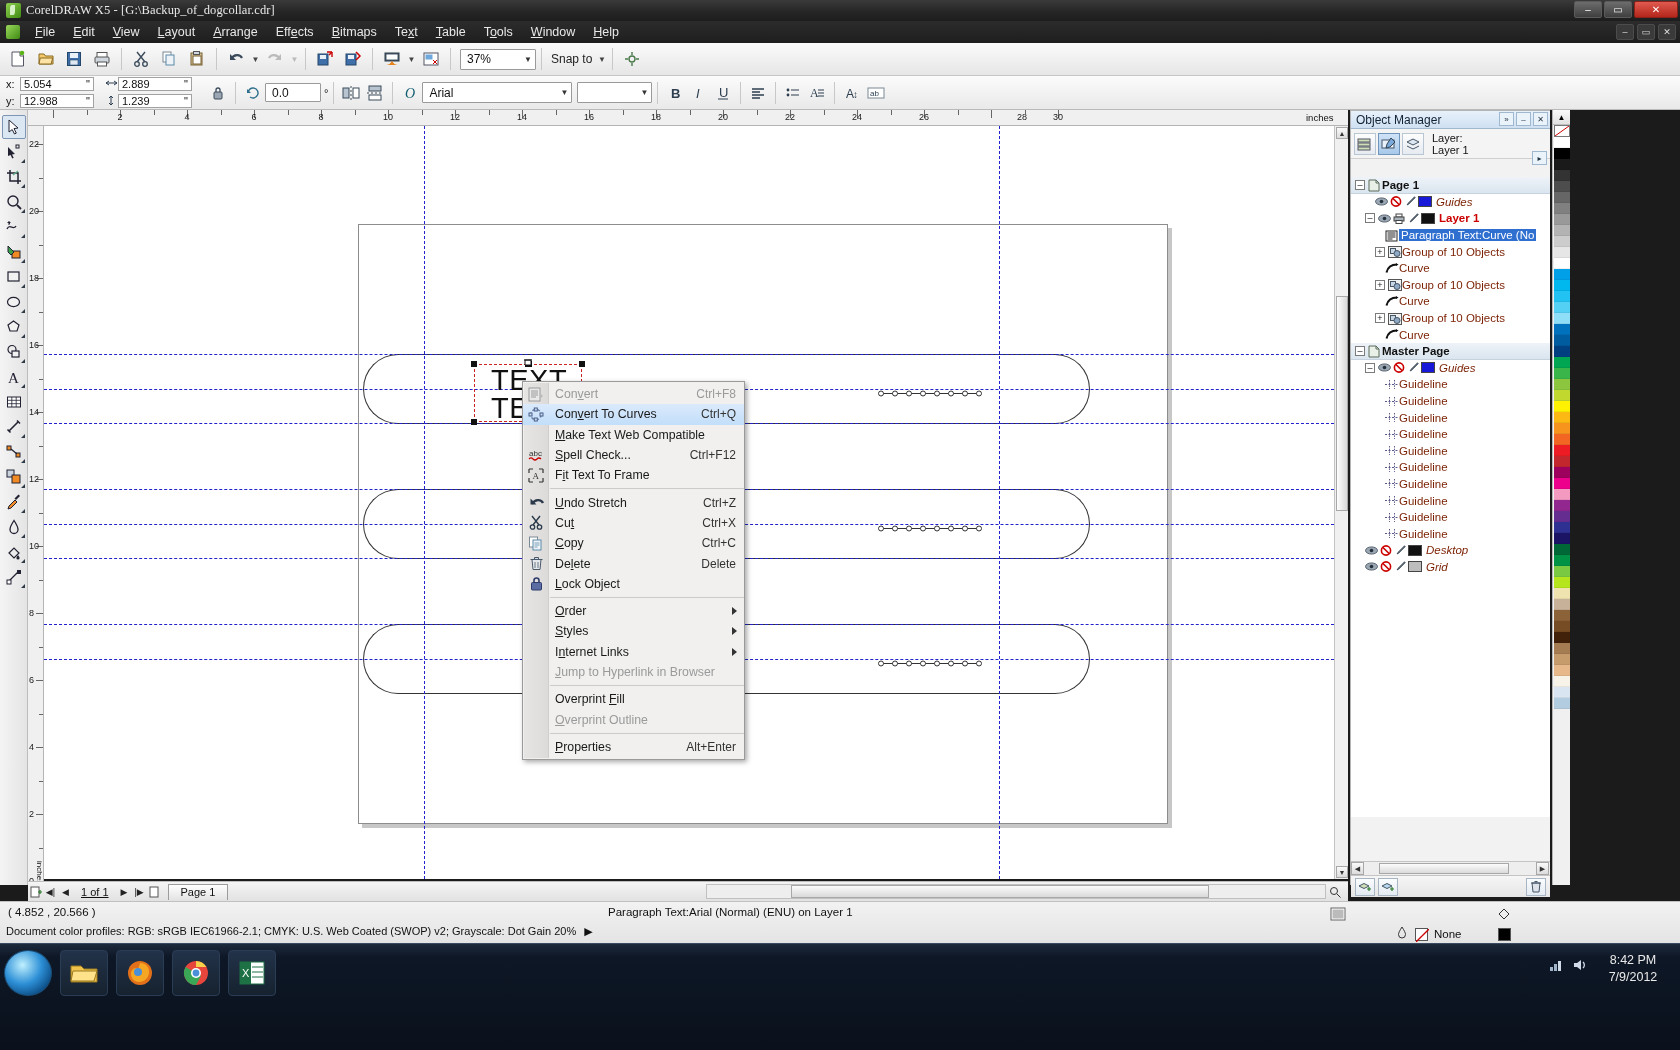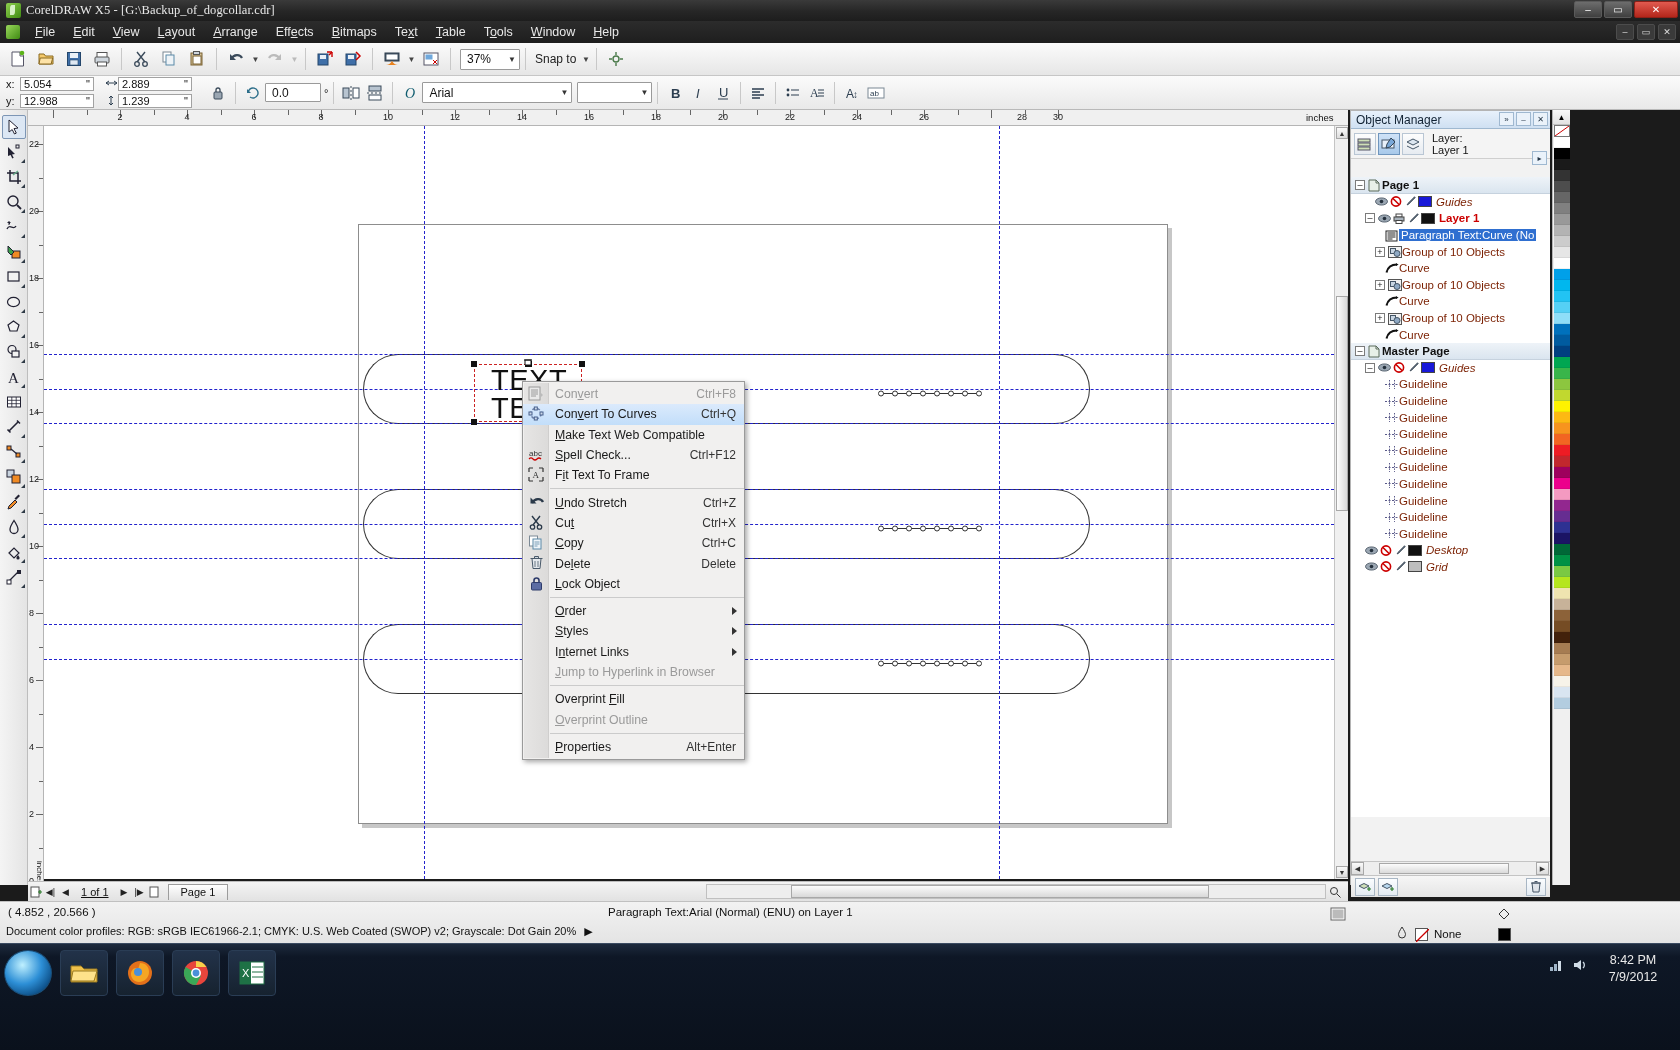--- a/index.html
+++ b/index.html
@@ -260,21 +260,21 @@
   }
   #ctxmenu .gutter{
     position:absolute; left:1px; top:1px; bottom:1px; width:25px;
     background:linear-gradient(90deg,#e6e5e4,#dcdbda); border-right:1px solid #cfcecd;
   }
   .mi{ position:relative; height:20.3px; display:flex; align-items:center;
        padding-left:32px; padding-right:8px; }
   .mi .lab{ flex:1; white-space:nowrap; }
   .mi .sc{ color:#333; font-size:12px; margin-left:12px; white-space:nowrap; }
   .mi .ic{ position:absolute; left:4px; top:2px; width:18px; height:16px;
-    display:flex; justify-content:center; }
+    display:flex; align-items:center; justify-content:center; }
   .mi.disabled .lab, .mi.disabled .sc{ color:#9a9a9a; }
   .mi.hl{ background:linear-gradient(180deg,#dbeafc,#c2defa); }
   .mi.hl .ic{ }
   .mi .sub{ position:absolute; right:7px; width:0;height:0;
     border-top:4px solid transparent; border-bottom:4px solid transparent;
     border-left:5px solid #333; }
   .msep{ height:1px; background:#cbcbcb; margin:3px 0 3px 27px; }
   .mi u{ text-decoration:underline; }
 
   
@@ -423,21 +423,21 @@
   </div>
   <div class="tbdrop">▼</div>
   <div class="tbbtn">
     <svg width="18" height="18" viewBox="0 0 18 18">
         <rect x="2" y="3" width="14" height="12" fill="#fff" stroke="#556"></rect>
         <rect x="3.5" y="4.5" width="7" height="5" fill="#6fa8dc"></rect>
         <path d="M11 10l4 4M11 14l4-4" stroke="#c00" stroke-width="1"></path>
       </svg>
   </div>
   <div class="tbsep"></div>
-  <div class="combo" style="width:60px;margin-left:4px;">
+  <div class="combo" style="width:76px;margin-left:4px;">
     <span>37%</span>
     <span class="arrow">▼</span>
   </div>
   <div class="tbsep"></div>
   <div class="flatlabel">Snap to</div>
   <div class="tbdrop">▼</div>
   <div class="tbsep"></div>
   <div class="tbbtn">
     <svg width="18" height="18" viewBox="0 0 18 18">
         <circle cx="9" cy="9" r="3" fill="none" stroke="#4a7a4a" stroke-width="1.4"></circle>

